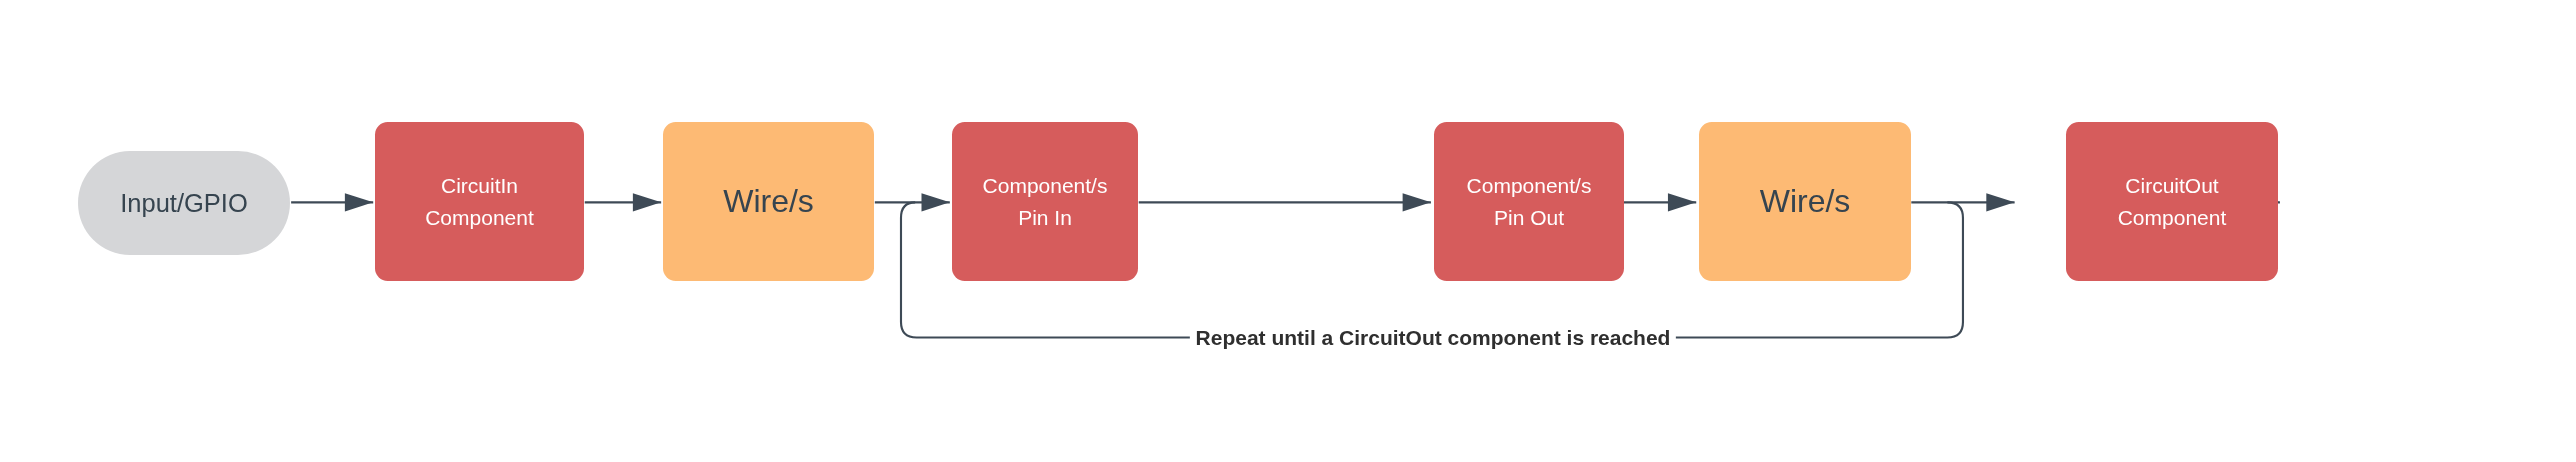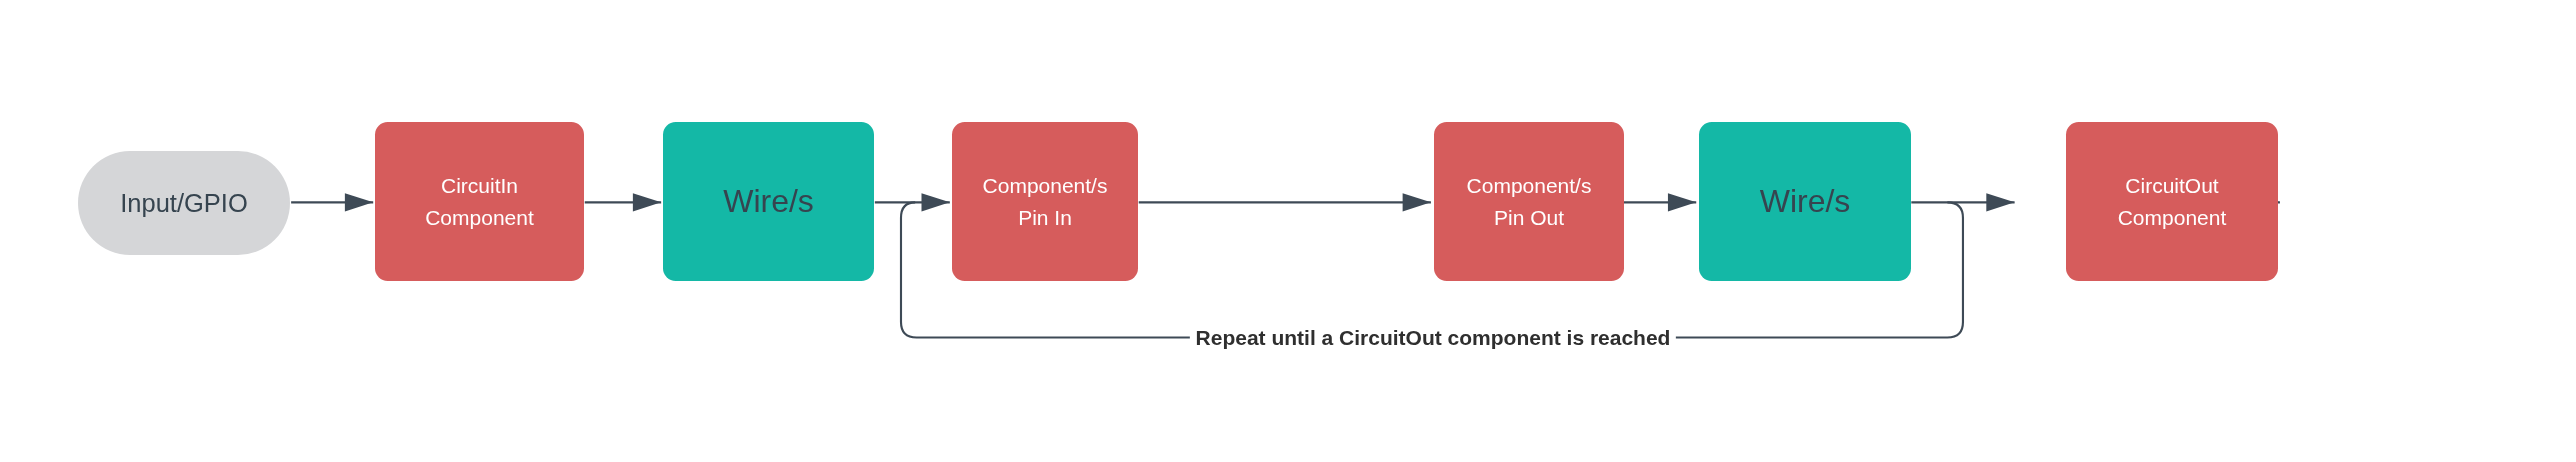--- a/index.html
+++ b/index.html
@@ -32,21 +32,21 @@
     box-sizing: border-box;
   }
   .node-process {
     background: #d65c5c;
     color: #ffffff;
     border-radius: 12.7px;
     font-size: 21px;
     line-height: 32px;
   }
   .node-wire {
-    background: #14b8a6;
+    background: #fdba74;
     color: #36444f;
     border-radius: 12.7px;
     font-size: 32px;
     line-height: 37px;
   }
   .node-terminator {
     background: #d5d6d8;
     color: #36444f;
     border-radius: 52px;
     font-size: 25.5px;

